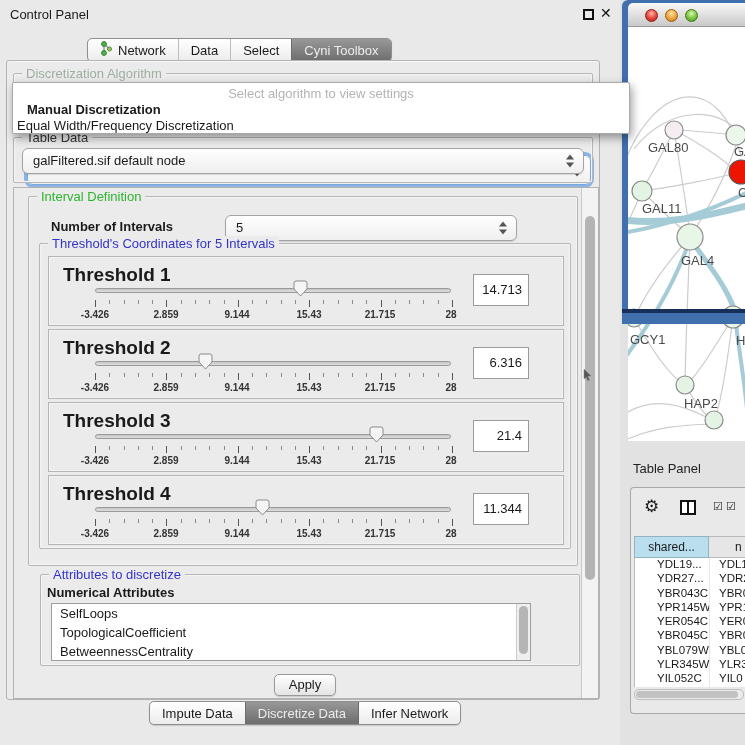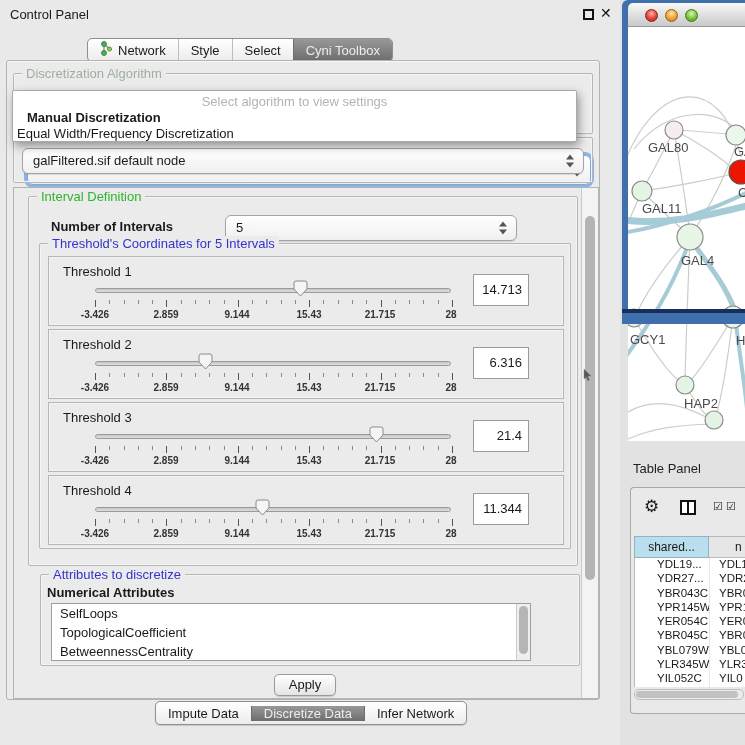--- a/index.html
+++ b/index.html
@@ -27,31 +27,31 @@
   .t-blue  { color:#3333cc; }
   .t-faded { color:#9fae9f; }
 
   .combo { position:absolute; border:1px solid #a3a3a3; border-radius:6px; background:linear-gradient(#ffffff,#efefef); font-size:13px; line-height:24px; padding-left:10px; box-shadow:0 1px 1px rgba(0,0,0,.12); }
   .stepper { position:absolute; right:8px; top:50%; width:9px; height:13px; transform:translateY(-50%); }
   .stepper:before { content:""; position:absolute; top:0; left:0; border-left:4.5px solid transparent; border-right:4.5px solid transparent; border-bottom:5px solid #555; }
   .stepper:after  { content:""; position:absolute; bottom:0; left:0; border-left:4.5px solid transparent; border-right:4.5px solid transparent; border-top:5px solid #555; }
 
   .focus-combo { left:20px; top:94px; width:564px; height:30px; border-radius:6px; background:linear-gradient(#ffffff,#efefef); border:1px solid #7ba7dd; box-shadow:0 0 0 3px rgba(106,163,224,.75); }
 
-  .popup { left:12px; top:90px; width:565px; height:52px; background:#ffffff; border:1px solid #a9a9a9; border-radius:2px; box-shadow:2px 4px 10px rgba(0,0,0,.38); z-index:30; }
+  .popup { left:12px; top:82px; width:618px; height:52px; background:#ffffff; border:1px solid #a9a9a9; border-radius:2px; box-shadow:2px 4px 10px rgba(0,0,0,.38); z-index:30; }
   .popup-placeholder { position:absolute; top:3px; left:0; width:100%; text-align:center; color:#b3b3b3; font-size:13px; }
   .popup-item1 { position:absolute; top:19px; left:4px; font-weight:bold; font-size:13px;padding-left:10px; }
   .popup-item2 { position:absolute; top:35px; left:4px; font-size:13px; }
 
   .scroll-panel { left:12px; top:186px; width:586px; height:512px; border:1px solid #b3b3b3; background:#ebebeb; }
   .v-scrollbar { position:absolute; right:0; top:0; width:17px; height:100%; background:#f3f3f3; border-left:1px solid #c9c9c9; }
   .v-thumb { position:absolute; left:3px; width:10px; background:#b4b4b4; border-radius:6px; }
 
   .thr-panel { position:absolute; left:8px; width:516px; height:70px; border:1px solid #b5b5b5; background:#ebebeb; box-shadow:inset 0 0 0 1px #f3f3f3; }
-  .thr-label { position:absolute; left:14px; top:7px; font-weight:normal; font-size:13px; }
+  .thr-label { position:absolute; left:14px; top:7px; font-weight:bold; font-size:19px; }
   .track { position:absolute; left:46px; top:31px; width:356px; height:5px; border:1px solid #9a9a9a; border-radius:3px; background:linear-gradient(#c6c6c6,#dedede); }
   .thumb { position:absolute; top:23px; width:15px; height:17px; }
   .ticks-minor { position:absolute; left:46px; top:43px; width:358px; height:4px; background:repeating-linear-gradient(90deg,#8a8a8a 0,#8a8a8a 1px,transparent 1px,transparent 14.28px); }
   .ticks-major { position:absolute; left:46px; top:43px; width:358px; height:7px; background:repeating-linear-gradient(90deg,#555 0,#555 1px,transparent 1px,transparent 71.4px); }
   .tick-lab { position:absolute; top:52px; transform:translateX(-50%); font-size:10px; font-weight:bold; color:#333; }
   .thr-value { position:absolute; left:424px; top:17px; width:56px; height:32px; background:#ffffff; border:1px solid #9b9b9b; font-size:13px; text-align:right; padding:7px 6px 0 0; }
 
   .attr-list { position:absolute; left:10px; top:28px; width:480px; height:58px; background:#ffffff; border:1px solid #9e9e9e; overflow:hidden; }
   .attr-item { font-size:13px; line-height:19px; padding-left:8px; white-space:nowrap; }
   .list-scroll { position:absolute; right:0; top:0; width:14px; height:100%; background:#efefef; border-left:1px solid #cccccc; }
@@ -103,21 +103,21 @@
       <span><svg width="13" height="15" viewBox="0 0 13 15">
             <line x1="4" y1="3" x2="4" y2="12" stroke="#8a8a8a" stroke-width="1.3"></line>
             <line x1="4" y1="3" x2="9.5" y2="8" stroke="#8a8a8a" stroke-width="1.3"></line>
             <circle cx="4" cy="3" r="2.4" fill="#55b04f" stroke="#2e7d32"></circle>
             <circle cx="4" cy="12" r="2.4" fill="#55b04f" stroke="#2e7d32"></circle>
             <circle cx="9.5" cy="8" r="2" fill="#9ccc65" stroke="#558b2f"></circle>
           </svg></span>
       <span>Network</span>
     </div>
     <div class="seg">
-        <span>Style</span>
+        <span>Data</span>
       </div>
     <div class="seg">
         <span>Select</span>
       </div>
     <div class="seg active">
         <span>Cyni Toolbox</span>
       </div>
   </div>
 
   <div class="abs outer-panel">
@@ -241,21 +241,21 @@
         </div>
     </div>
   </div>
 
   <div class="abs popup">
     <div class="popup-placeholder">Select algorithm to view settings</div>
     <div class="popup-item1">Manual Discretization</div>
     <div class="popup-item2">Equal Width/Frequency Discretization</div>
   </div>
 
-  <div class="abs seg-bar" style="left:155px; top:701px;align-items:center;">
+  <div class="abs seg-bar" style="left:149px; top:701px;">
     <div class="seg">
         <span>Impute Data</span>
       </div>
     <div class="seg active">
         <span>Discretize Data</span>
       </div>
     <div class="seg">
         <span>Infer Network</span>
       </div>
   </div>

